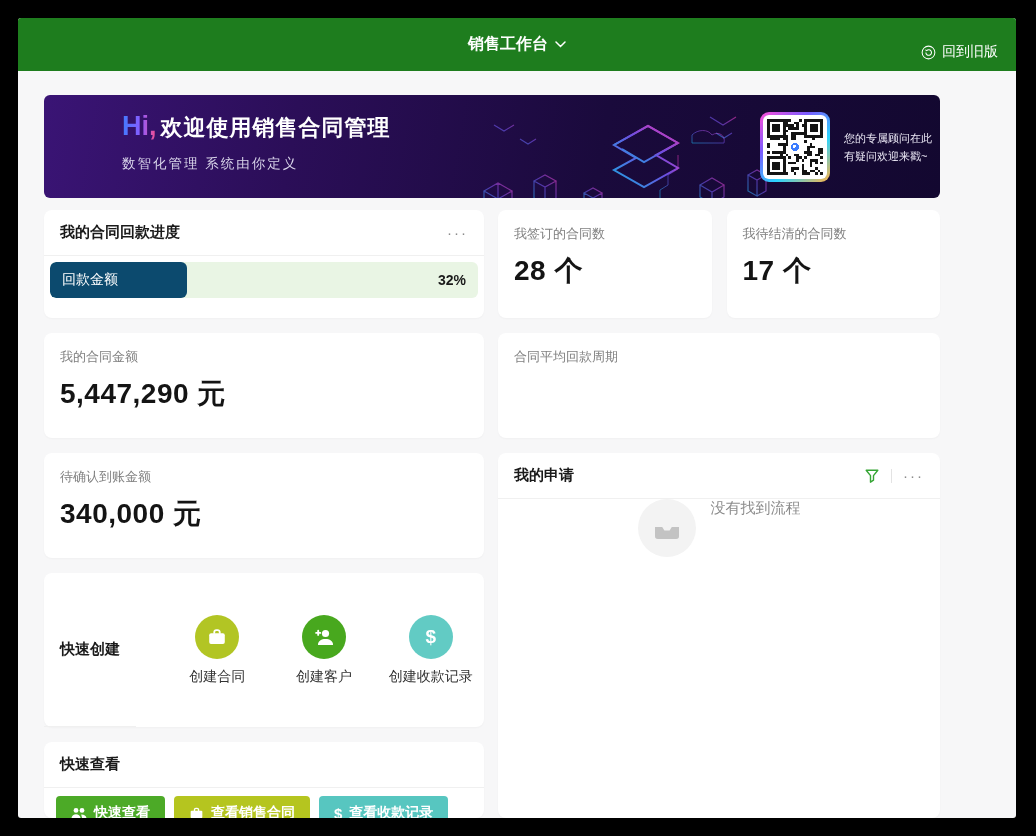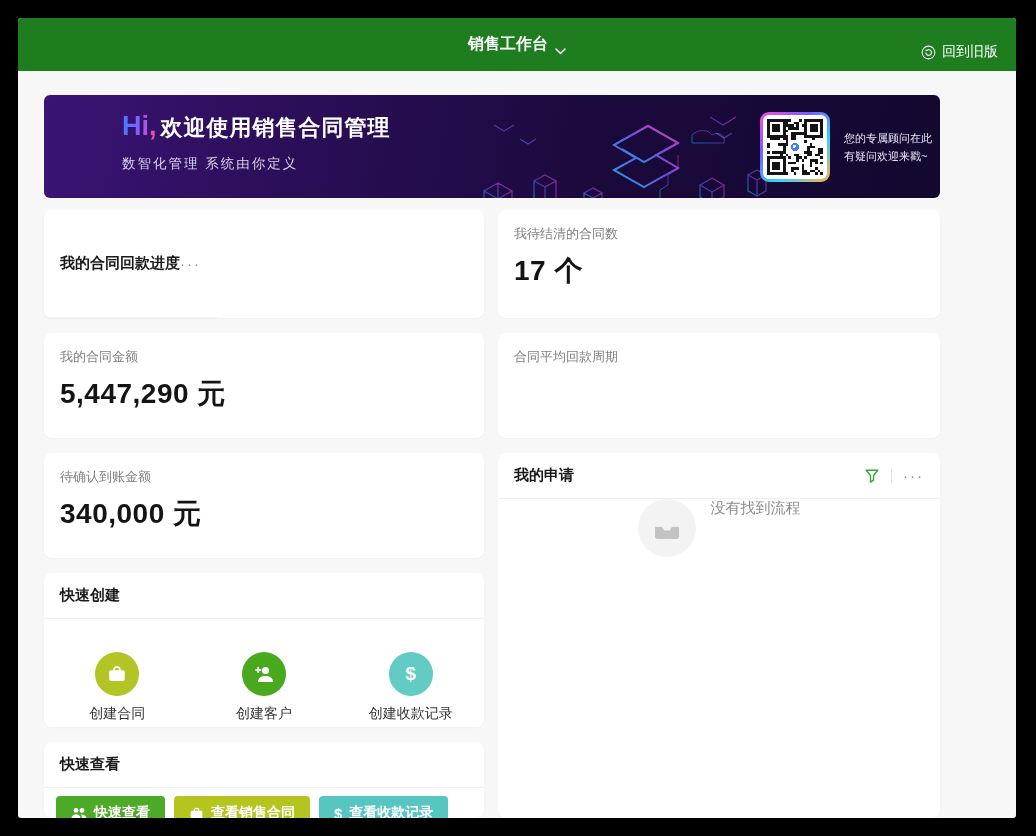--- a/index.html
+++ b/index.html
@@ -1,21 +1,21 @@
 <!DOCTYPE html>
 <html><head>
 <meta charset="utf-8">
 <style>
   * { margin:0; padding:0; box-sizing:border-box; }
   html,body { width:1036px; height:836px; background:#000; font-family:"Liberation Sans","DejaVu Sans",sans-serif; overflow:hidden; }
   .screen { position:absolute; left:18px; top:18px; width:998px; height:800px; background:#f7f7f8; border-radius:3px; overflow:hidden; }
 
   
   .topbar { height:53px; background:#1e7d1e; display:flex; align-items:center; justify-content:center; position:relative; }
-  .topbar-title { display:flex; align-items:flex-end; gap:7px; color:#fff; font-size:16px; font-weight:600; cursor:pointer; }
+  .topbar-title { display:flex; align-items:center; gap:7px; color:#fff; font-size:16px; font-weight:600; cursor:pointer; }
   .topbar-right { position:absolute; right:18px; top:0; height:68px; display:flex; align-items:center; gap:6px; color:#fff; font-size:14px; cursor:pointer; }
 
   
   .page-body { height:747px; padding:24px 0 0 26px; overflow:hidden; }
 
   
   .banner { position:relative; width:896px; height:103px; border-radius:6px; overflow:hidden;
     background:linear-gradient(100deg,#3a1475 0%,#2b0e58 28%,#1a0a3c 62%,#130830 100%); }
   .banner-art { position:absolute; left:420px; top:0; pointer-events:none; }
   .banner-text { position:absolute; left:78px; top:16px; }
@@ -33,21 +33,21 @@
   .grid { display:flex; gap:14px; margin-top:12px; height:608px; width:896px; }
   .col-left  { width:440px; display:flex; flex-direction:column; gap:15px; }
   .col-right { width:442px; display:flex; flex-direction:column; gap:15px; }
   .card { background:#fff; border-radius:8px; box-shadow:0 1px 2px rgba(0,0,0,0.03); }
 
   .card-header { display:flex; align-items:center; padding:13px 16px; border-bottom:1px solid #f0f0f0; }
   .card-title { flex:1; font-size:15px; font-weight:700; color:#1a1a1a; }
   .dots { color:#8c8c8c; font-size:15px; letter-spacing:2px; cursor:pointer; line-height:1; }
 
   
-  .progress-card { height:108px; display:flex; flex-direction:row; }
+  .progress-card { height:108px; display:flex; flex-direction:column; }
   .bar-zone { padding:6px 6px 0 6px; }
   .bar-track { position:relative; height:36px; background:#e9f5e4; border-radius:6px; overflow:hidden; }
   .bar-fill { position:absolute; left:0; top:0; bottom:0; background:#36a535; border-radius:6px;
     display:flex; align-items:center; padding-left:12px; color:#fff; font-size:14px; white-space:nowrap; }
   .bar-pct { position:absolute; right:12px; top:0; height:36px; display:flex; align-items:center;
     font-size:14px; font-weight:700; color:#1a1a1a; }
 
   
   .stat-card { padding:15px 16px; }
   .stat-label { font-size:13px; color:#808080; }
@@ -57,21 +57,21 @@
   .stat-row .card { flex:1; }
 
   
   .apps-card { flex:1; min-height:0; display:flex; flex-direction:column; }
   .hdr-sep { width:1px; height:14px; background:#e3e3e3; margin:0 11px; }
   .apps-empty { flex:1; display:flex; flex-direction:row; align-items:flex-start; justify-content:center; gap:15px; }
   .empty-circle { width:58px; height:58px; border-radius:50%; background:#f3f3f3; display:flex; align-items:center; justify-content:center; }
   .empty-text { font-size:15px; color:#8c8c8c; }
 
   
-  .qc-card { height:154px; display:flex; flex-direction:column;gap:28px; }
+  .qc-card { height:154px; display:flex; flex-direction:row;gap:28px; }
   .qc-row { flex:1; display:flex; align-items:center; }
   .qc-item { flex:1; display:flex; flex-direction:column; align-items:center; gap:9px; cursor:pointer; }
   .qc-circle { width:44px; height:44px; border-radius:50%; display:flex; align-items:center; justify-content:center; color:#fff; }
   .qc-label { font-size:14px; color:#333; }
   .dollar-glyph { font-size:19px; font-weight:700; color:#fff; font-family:"Liberation Sans",sans-serif; }
 
   
   .qv-card { flex:1; min-height:0; display:flex; flex-direction:column; overflow:hidden; }
   .qv-row { padding:8px 12px 0 12px; display:flex; gap:9px; }
   .qv-btn { height:34px; border:none; border-radius:4px; color:#fff; font-size:14px; font-weight:600;
@@ -356,20 +356,24 @@
               <span>查看收款记录</span>
             </button>
           </div>
         </div>
       </div>
 
       <div class="col-right">
 
         <div class="stat-row">
           <div class="card stat-card h108">
+            <div class="stat-label">我签订的合同数</div>
+            <div class="stat-value">28 个</div>
+          </div>
+          <div class="card stat-card h108">
             <div class="stat-label">我待结清的合同数</div>
             <div class="stat-value">17 个</div>
           </div>
         </div>
 
         <div class="card stat-card h105">
           <div class="stat-label">合同平均回款周期</div>
         </div>
 
         <div class="card apps-card">

